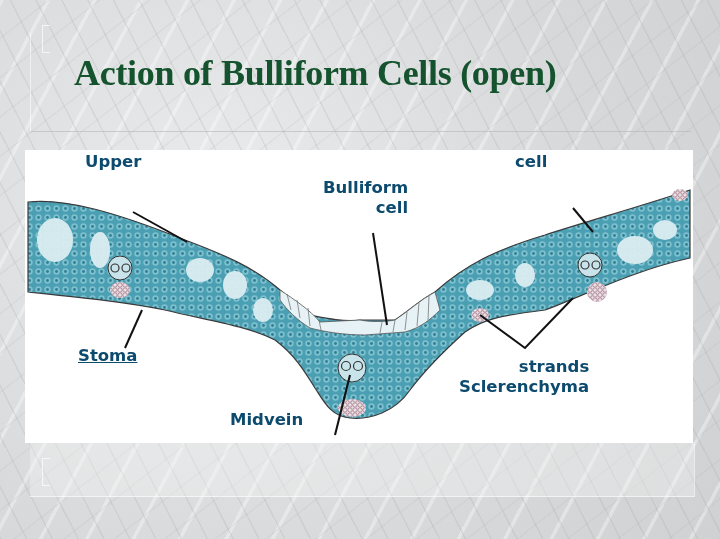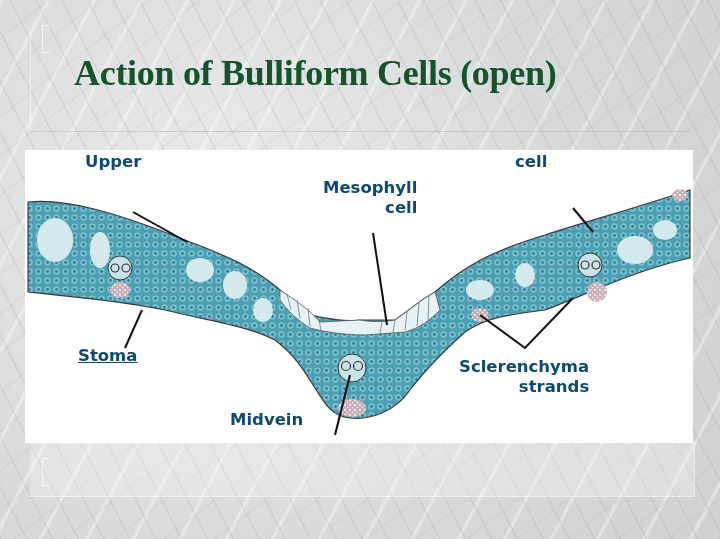--- a/index.html
+++ b/index.html
@@ -124,29 +124,29 @@
       <line x1="117" y1="160" x2="100" y2="198"></line>
       <polyline points="455,165 500,198 548,148"></polyline>
       <line x1="310" y1="285" x2="325" y2="225"></line>
     </g>
   </svg>
 
   <div class="lbl" style="left:60px;top:2px;">
     <div>Upper</div>
   </div>
   <div class="lbl" style="left:298px;top:28px;">
-    <div>Mesophyll</div>
+    <div>Bulliform</div>
     <div>cell</div>
   </div>
   <div class="lbl" style="left:490px;top:2px;">
     <div>cell</div>
   </div>
   <div class="lbl" style="left:53px;top:196px;text-decoration:underline;">
     <div>Stoma</div>
   </div>
   <div class="lbl" style="left:434px;top:207px;">
+    <div>strands</div>
     <div>Sclerenchyma</div>
-    <div>strands</div>
   </div>
   <div class="lbl" style="left:205px;top:260px;">
     <div>Midvein</div>
   </div>
 </div>
 
 </body></html>

